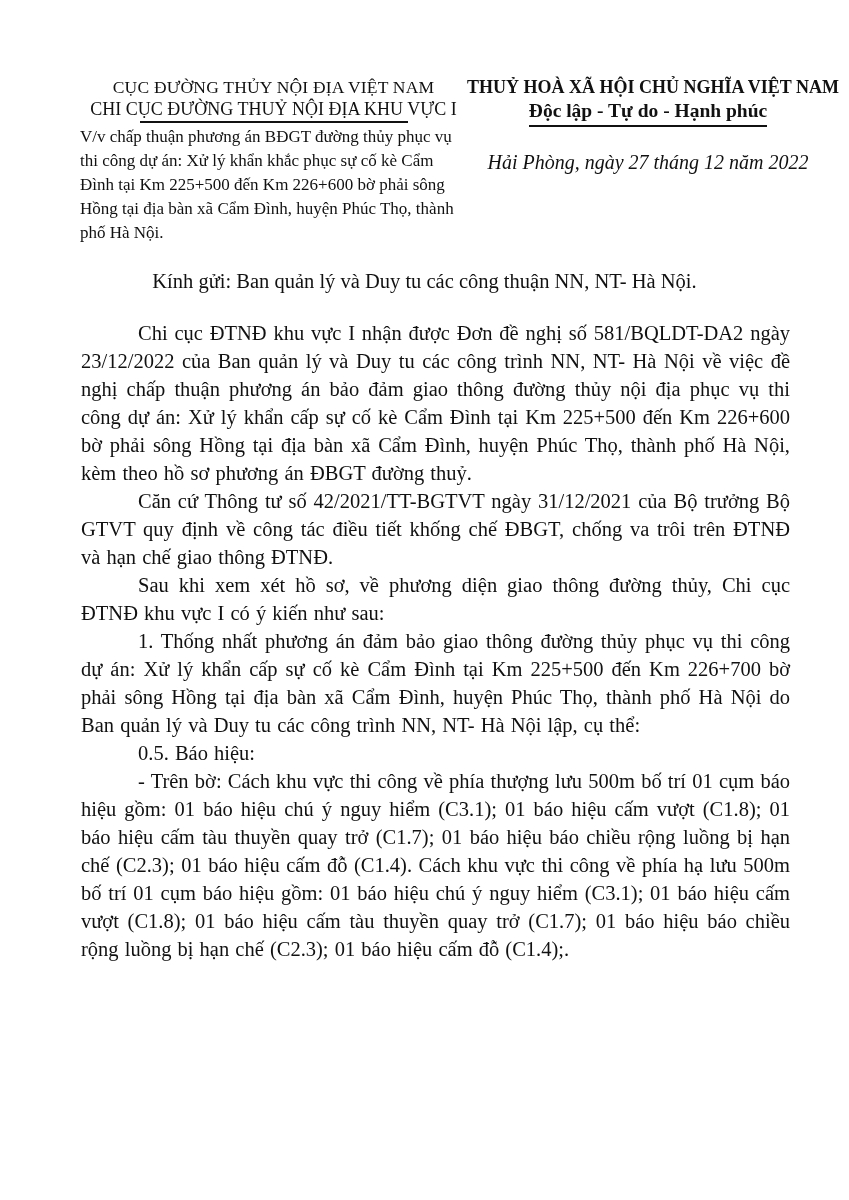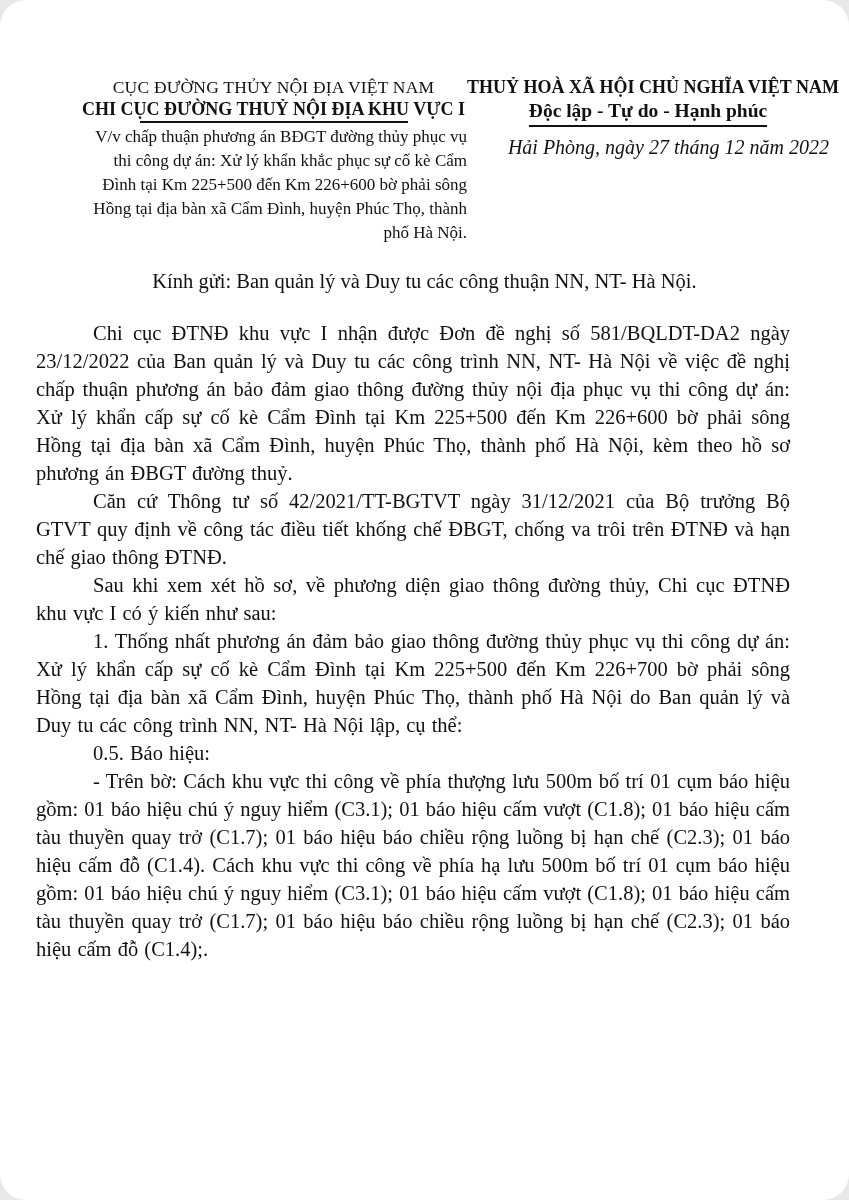--- a/index.html
+++ b/index.html
@@ -10,21 +10,20 @@
   .page {
     position: relative;
     width: 849px;
     height: 1200px;
     margin: 0 auto;
     background: #ffffff;
     color: #111111;
     font-family: "Liberation Serif", "DejaVu Serif", serif;
     overflow: hidden;
     box-sizing: border-box;
-    border-radius: 26px;
   }
   
   .header {
     display: flex;
     justify-content: space-between;
     padding: 76px 20px 0 80px;
     box-sizing: border-box;
   }
   .header-left {
     width: 395px;
@@ -35,75 +34,74 @@
     text-align: center;
   }
   .org-parent {
     font-size: 17.5px;
     line-height: 22px;
     letter-spacing: 0.2px;
     white-space: nowrap;
   }
   .org-name {
     font-size: 18px;
-    font-weight: bold;
+    font-weight: normal;
     line-height: 23px;
     white-space: nowrap;
   }
   .org-underline {
     width: 268px;
     border-bottom: 2px solid #111;
     margin: 0 auto;
   }
   .doc-number {
     font-size: 22px;
     line-height: 26px;
     margin-top: 9px;
     white-space: pre;
   }
   .doc-subject {
     font-size: 17px;
     line-height: 24px;
     margin-top: 2px;
-    text-align: right;
+    text-align: left;
   }
   .country {
     font-size: 18px;
     font-weight: bold;
     line-height: 22px;
     white-space: nowrap;
   }
   .motto {
     display: inline-block;
     font-size: 19.5px;
     font-weight: bold;
     line-height: 24px;
     border-bottom: 2px solid #111;
     padding-bottom: 2px;
     margin-top: 1px;
     white-space: nowrap;
   }
   .place-date {
     font-size: 20px;
     font-style: italic;
-    margin-top: 9px;
+    margin-top: 24px;
     white-space: nowrap;
-    text-align: right;
   }
   
   .salutation {
     margin-top: 22px;
     text-align: center;
     font-size: 20.5px;
     line-height: 28px;
   }
   
   .body-text {
     margin-top: 24px;
-    padding: 0 59px 0 36px;
+    padding: 0 59px 0 81px;
     font-size: 20.5px;
     line-height: 28px;
     text-align: justify;
     word-spacing: 1px;
   }
   .body-text p {
     margin: 0;
     text-indent: 57px;
   }
 </style>

